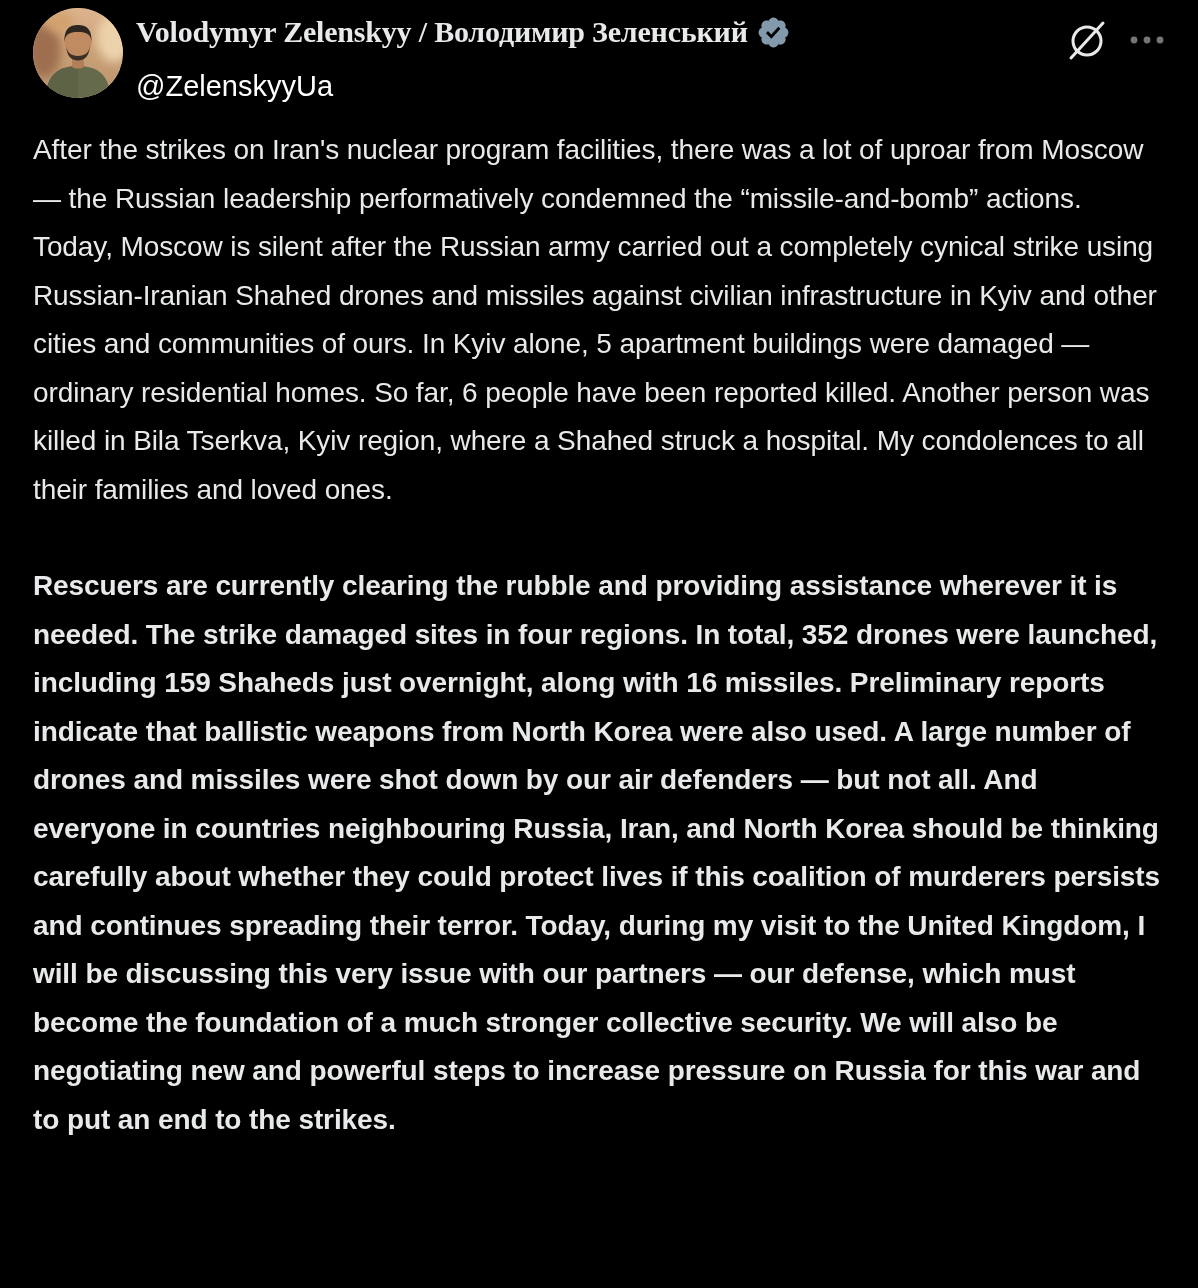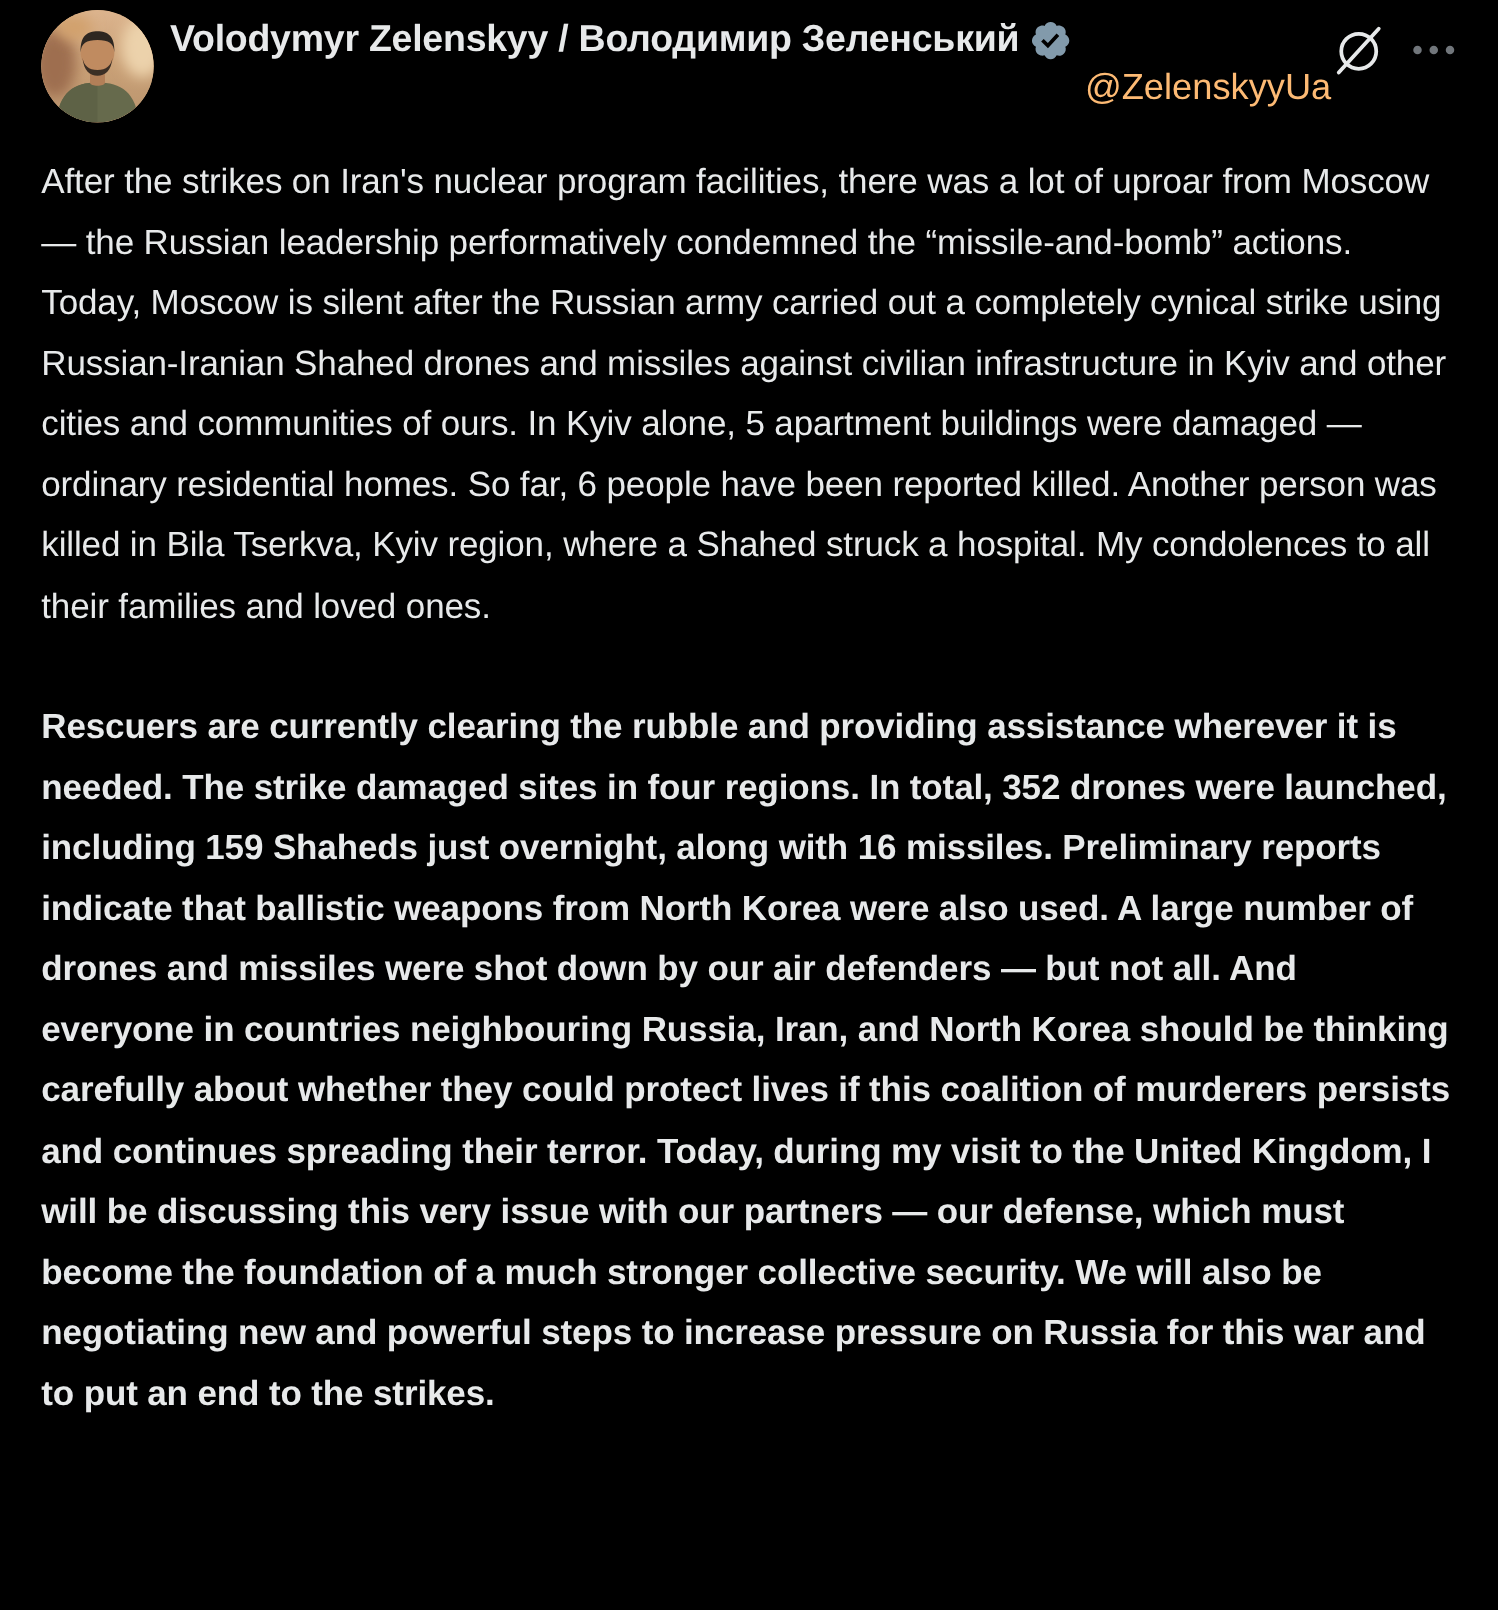--- a/index.html
+++ b/index.html
@@ -41,34 +41,34 @@
     align-items: center;
   }
   .display-name {
     font-weight: 700;
     font-size: 30px;
     line-height: 36px;
     color: #e7e9ea;
     letter-spacing: -0.2px;
     white-space: nowrap;
     cursor: pointer;
+    font-family: Liberation Serif, serif;
   }
   .badge {
     flex: none;
     margin-left: 8px;
     display: inline-flex;
     align-items: center;
   }
   .handle {
-    margin-top: 3px;
+    margin-top: 19px;
     font-size: 29px;
     line-height: 34px;
-    color: #fdba74;
+    color: #ffffff;
     cursor: pointer;
-    text-align: right;
   }
   .header-actions {
     flex: none;
     display: flex;
     align-items: center;
     gap: 20px;
     padding-top: 10px;
   }
   .icon-btn {
     background: none;

